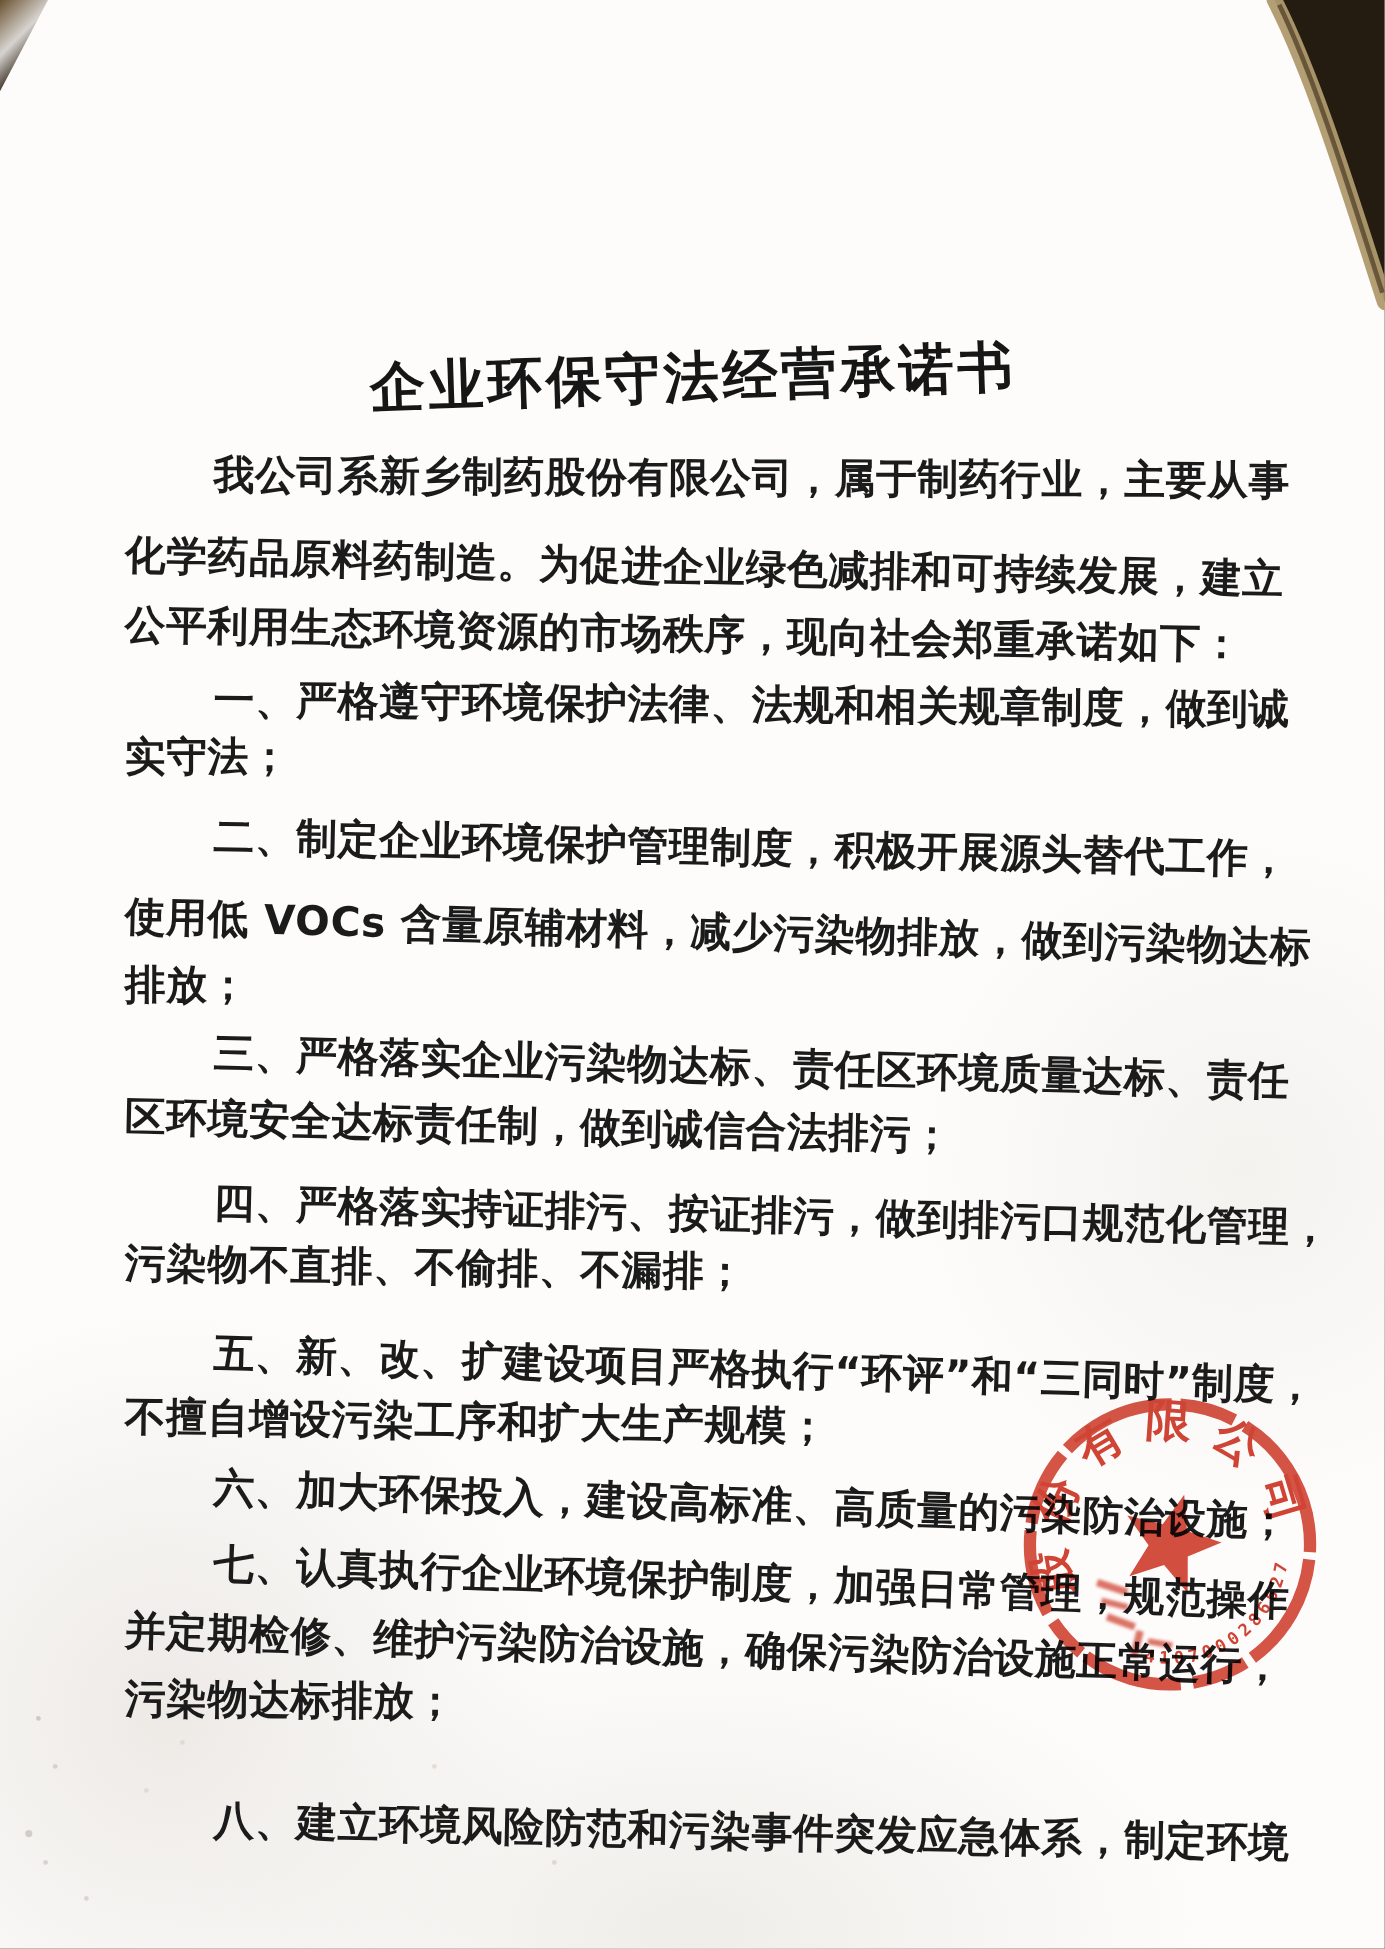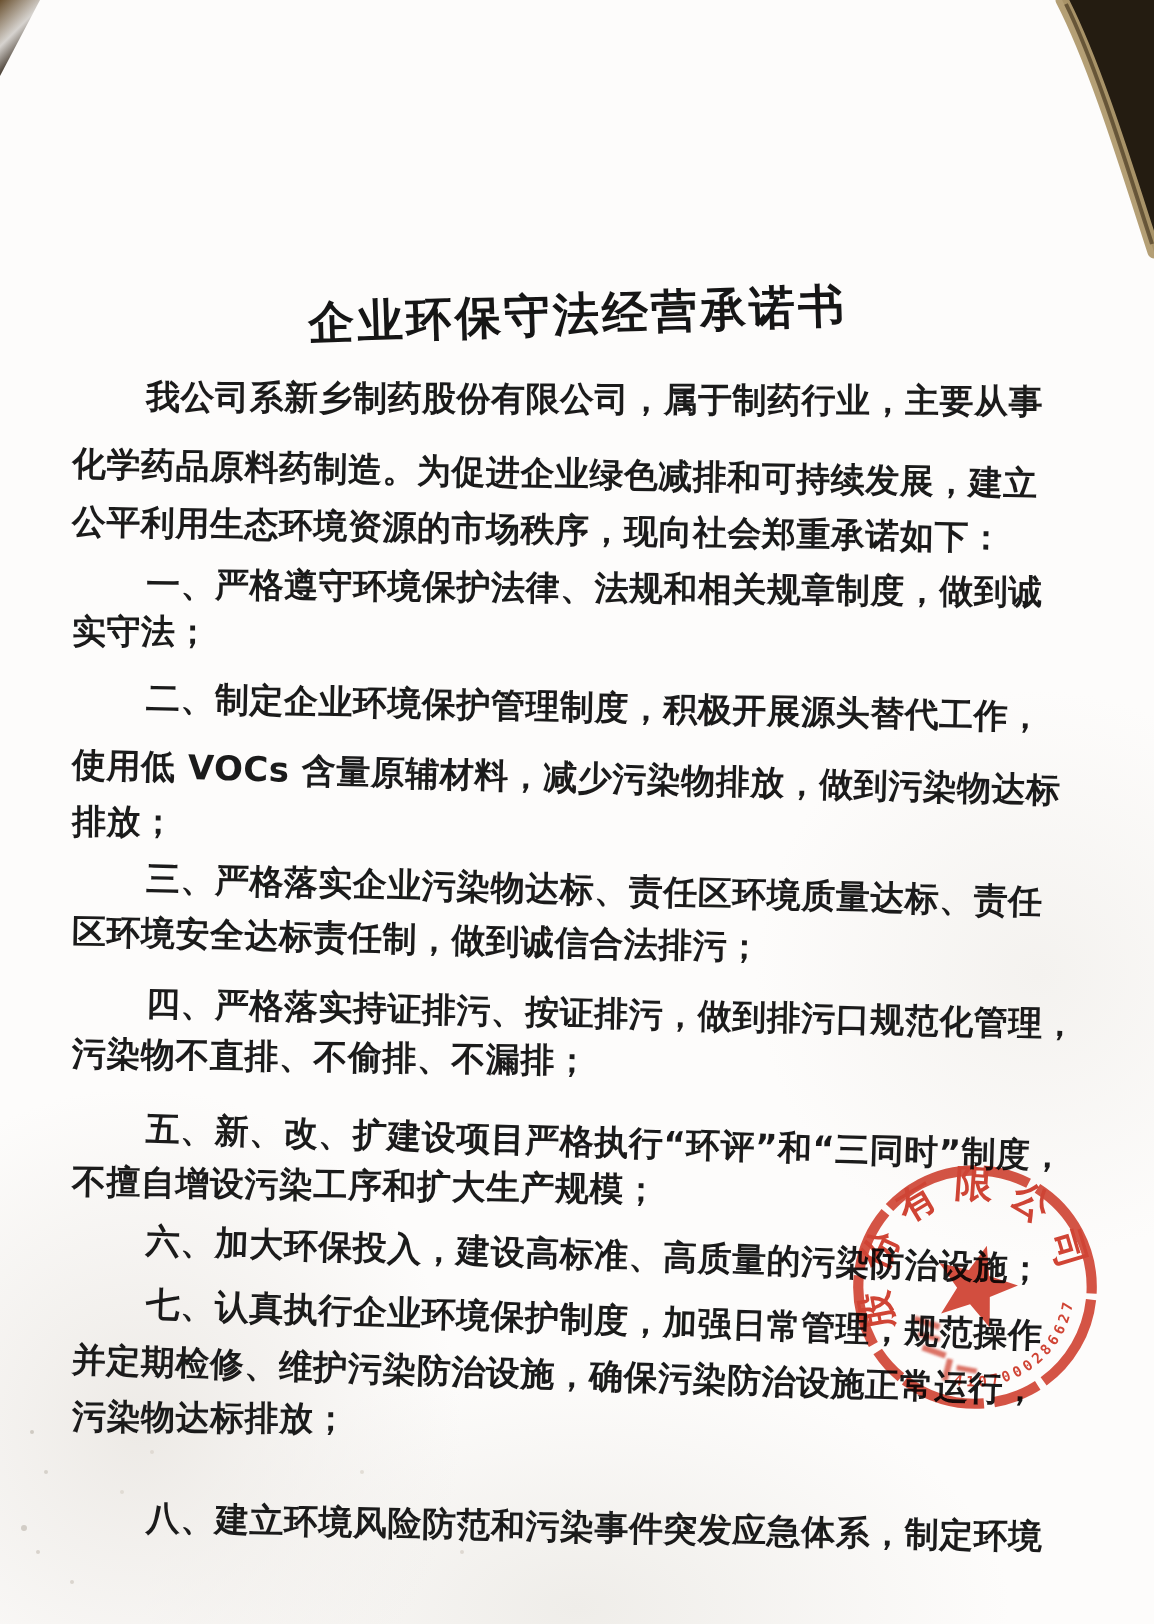--- a/index.html
+++ b/index.html
@@ -27,21 +27,21 @@
                 330px 40px 0 0 #e2ddd6, 120px 20px 0 0 #dfdad3;
   }
   .title{
     margin:288px auto 0 auto;
     width:fit-content;
     font-size:46px;line-height:52px;font-weight:700;color:#161616;
     letter-spacing:3px;white-space:nowrap;
     transform:rotate(-1.9deg);
   }
   .doc-body{
-    position:relative;margin-top:32px;padding:0 60px 0 72px;
+    position:relative;margin-top:32px;padding:0 60px 0 104px;
     color:#1b1b1b;font-size:34px;font-weight:600;
   }
   .line{
     line-height:48px;white-space:nowrap;transform-origin:0 50%;
     letter-spacing:0.5px;
   }
   .line.indent{padding-left:74px;}
   
   .corner-notch{
     position:absolute;left:0;top:0;width:40px;height:76px;

